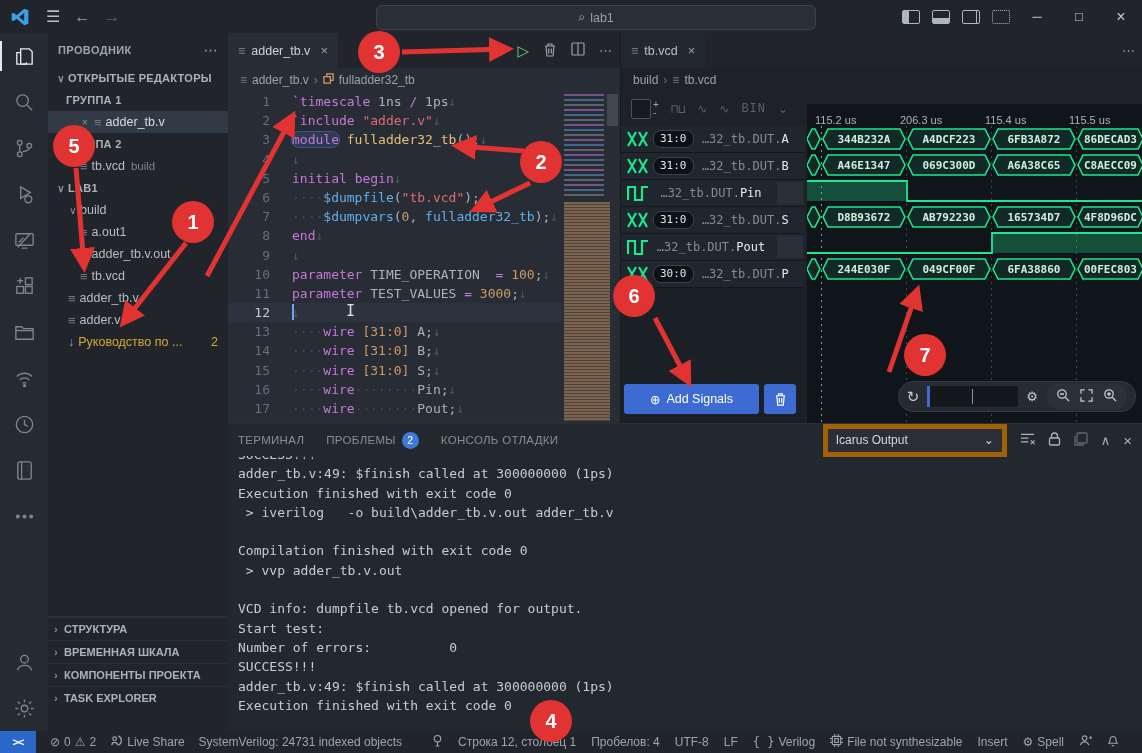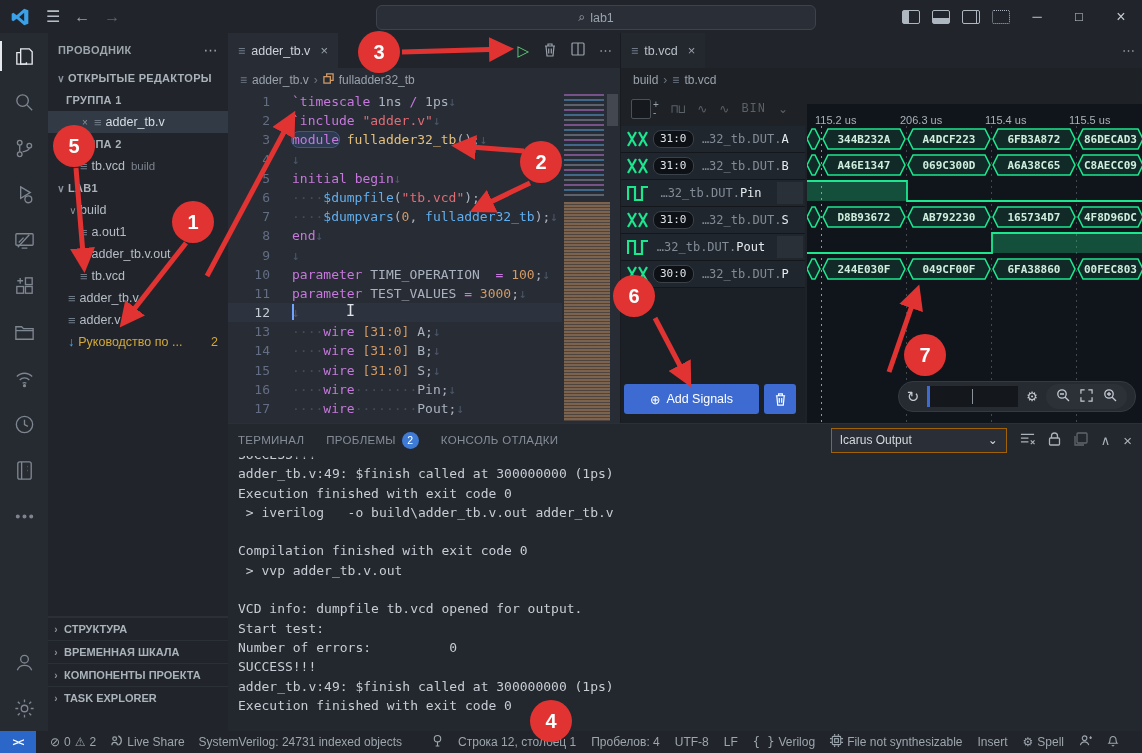--- a/index.html
+++ b/index.html
@@ -93,21 +93,21 @@
   #wz-input{width:88px;height:21px;background:#14171b;border-left:3px solid #3d6bd2;position:relative;}
   #wz-input .caret{position:absolute;left:42px;top:3px;width:1px;height:15px;background:#8a929c;}
   #wz-group{display:flex;align-items:center;gap:10px;background:#2c3138;border-radius:13px;height:25px;padding:0 10px;}
   
   #panel{left:228px;top:423px;width:914px;height:308px;background:#23272e;border-top:1px solid #2b3036;}
   #panel-tabs{position:absolute;left:10px;top:0;height:32px;display:flex;align-items:center;gap:22px;font-size:11.5px;letter-spacing:.3px;color:#868e98;}
   .ptab{display:flex;align-items:center;gap:6px;height:32px;}
   .ptab.active{color:#e8ebef;border-bottom:1px solid #e8ebef;}
   .pbadge{background:#3e7bd6;color:#fff;border-radius:9px;min-width:17px;height:17px;display:flex;align-items:center;justify-content:center;font-size:10.5px;}
   #panel-right{position:absolute;right:10px;top:0;height:32px;display:flex;align-items:center;gap:13px;color:#aab2ba;}
-  #out-select{width:158px;height:23px;background:#2a2e36;border:1px solid #a16207;display:flex;align-items:center;padding:0 8px;color:#d3d8de;font-size:12px;}
+  #out-select{width:158px;height:23px;background:#2a2e36;border:5px solid #a16207;display:flex;align-items:center;padding:0 8px;color:#d3d8de;font-size:12px;}
   #out-select .sp{flex:1;}
   #term-clip{position:absolute;left:10px;top:32px;right:4px;bottom:0;overflow:hidden;}
   #term{position:absolute;left:0;top:-11px;font-family:"DejaVu Sans Mono",monospace;font-size:13px;line-height:19.3px;color:#c8ccd4;white-space:pre;}
   
   #statusbar{left:0;top:731px;width:1142px;height:22px;background:#21252b;display:flex;align-items:center;font-size:12px;color:#9da5ad;}
   #remote-ind{width:36px;height:22px;background:#2b66c9;color:#fff;display:flex;align-items:center;justify-content:center;font-weight:bold;font-size:11px;letter-spacing:-1px;}
   .sb-item{display:flex;align-items:center;gap:4px;margin-left:14px;white-space:nowrap;}
   #sb-right{margin-left:auto;display:flex;align-items:center;margin-right:8px;}
   #sb-right .sb-item{margin-left:0;margin-right:15px;}
   

